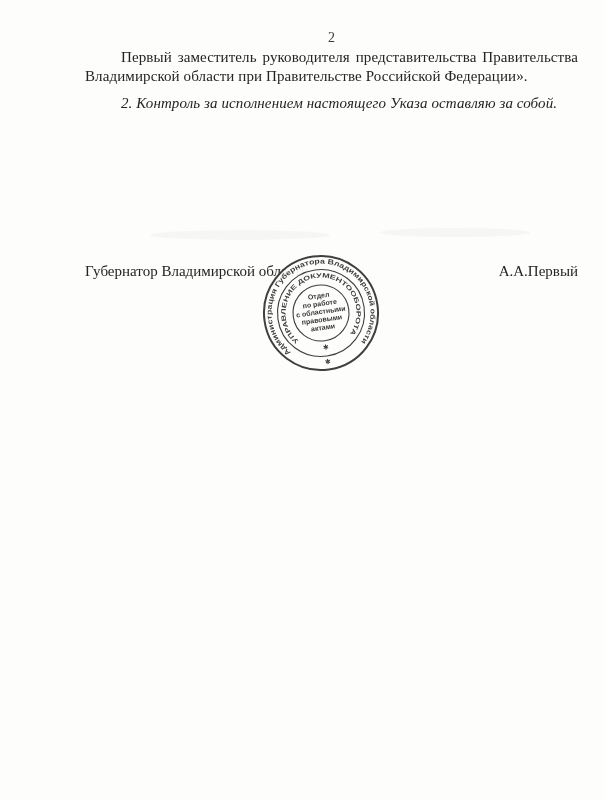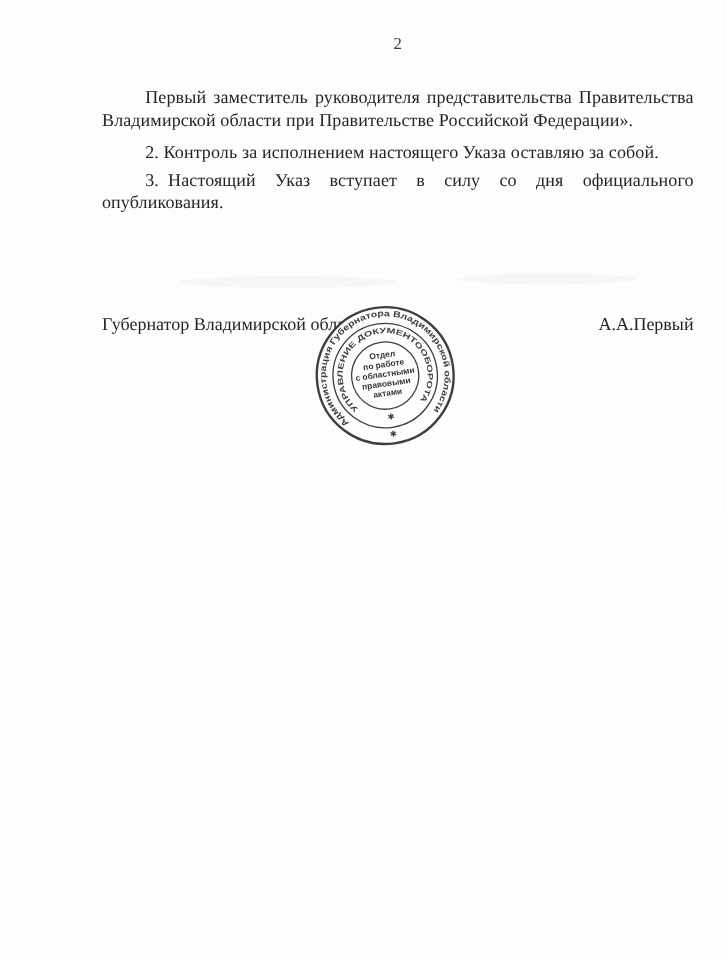--- a/index.html
+++ b/index.html
@@ -17,31 +17,31 @@
   }
   .page-number {
     position: absolute;
     left: 85px; top: 30px; width: 493px;
     text-align: center;
     font-size: 14px;
     color: #3a3a3a;
   }
   .content {
     position: absolute;
-    left: 85px; top: 73px; width: 493px;
+    left: 85px; top: 48px; width: 493px;
     font-size: 15px;
     line-height: 18.5px;
     text-align: justify;
     letter-spacing: 0.1px;
   }
   .para {
     margin: 0 0 9px 0;
     text-indent: 36px;
   }
-  .para.single { margin-bottom: 4px; }
+  .para.single { margin-bottom: 4px; font-style: italic; }
   .signature-row {
     position: absolute;
     left: 85px; top: 263px; width: 493px;
     display: flex;
     justify-content: space-between;
     font-size: 15px;
   }
   .stamp {
     position: absolute;
     left: 260px; top: 252px;
@@ -79,21 +79,20 @@
 </head>
 <body>
 
 <div class="page">
 
   <div class="page-number">2</div>
 
   <div class="content">
     <p class="para">Первый заместитель руководителя представительства Правительства Владимирской области при Правительстве Российской Федерации».</p>
     <p class="para single">2. Контроль за исполнением настоящего Указа оставляю за собой.</p>
-    <p class="para single">3. Настоящий Указ вступает в силу со дня официального опубликования.</p>
   </div>
 
   <div class="signature-row">
     <span>Губернатор Владимирской области</span>
     <span>А.А.Первый</span>
   </div>
 
   <div class="stamp">
     <svg viewBox="0 0 122 122" xmlns="http://www.w3.org/2000/svg">
       <defs>

